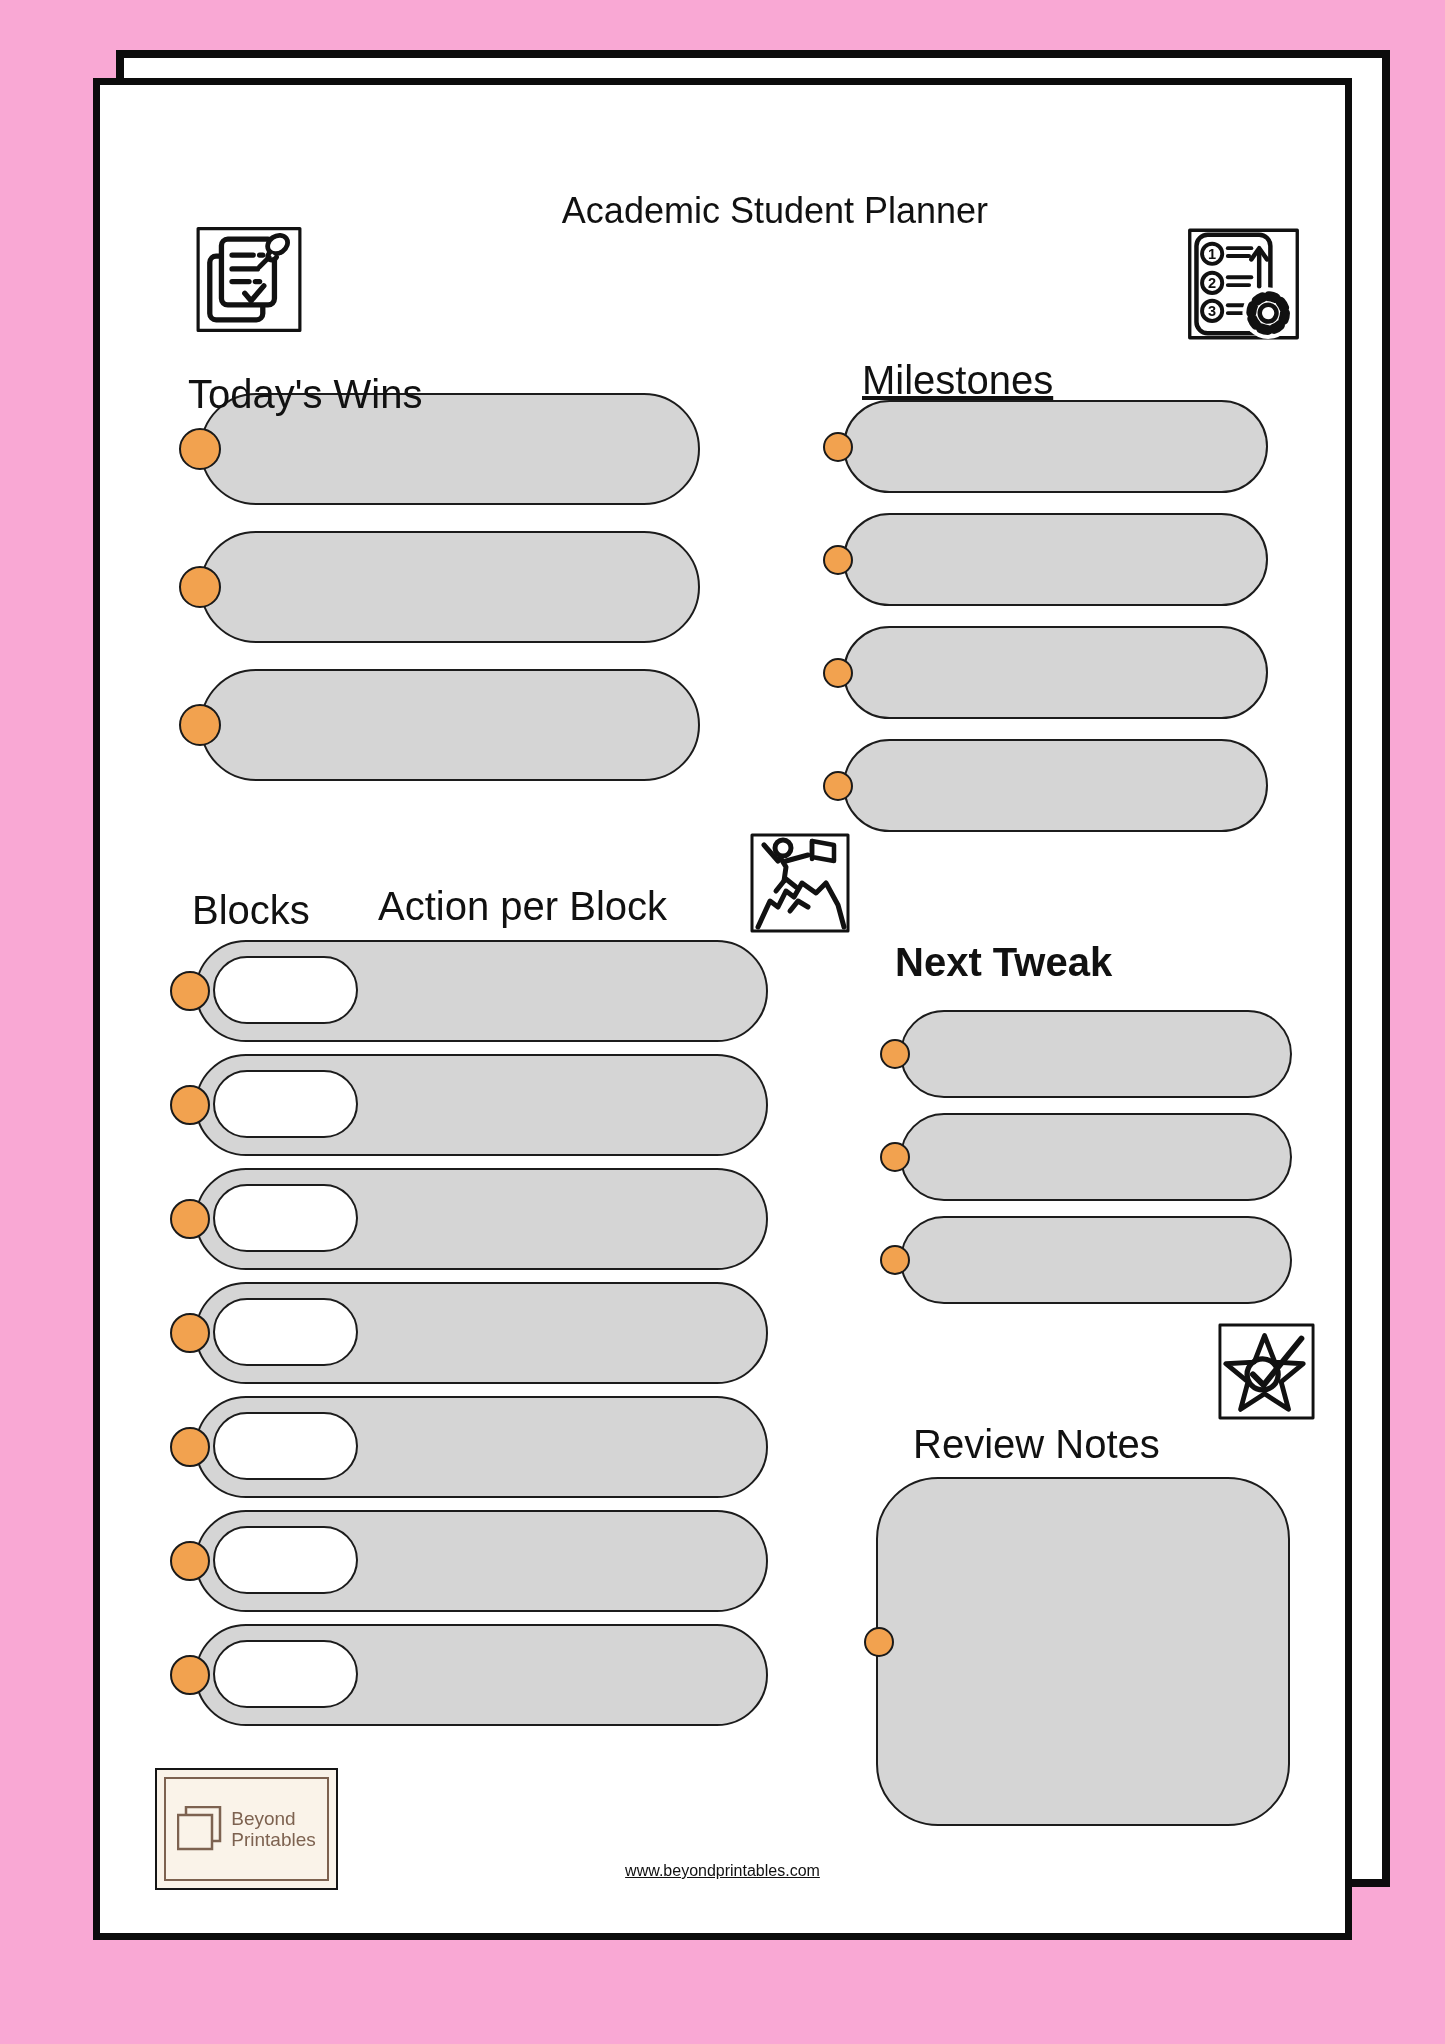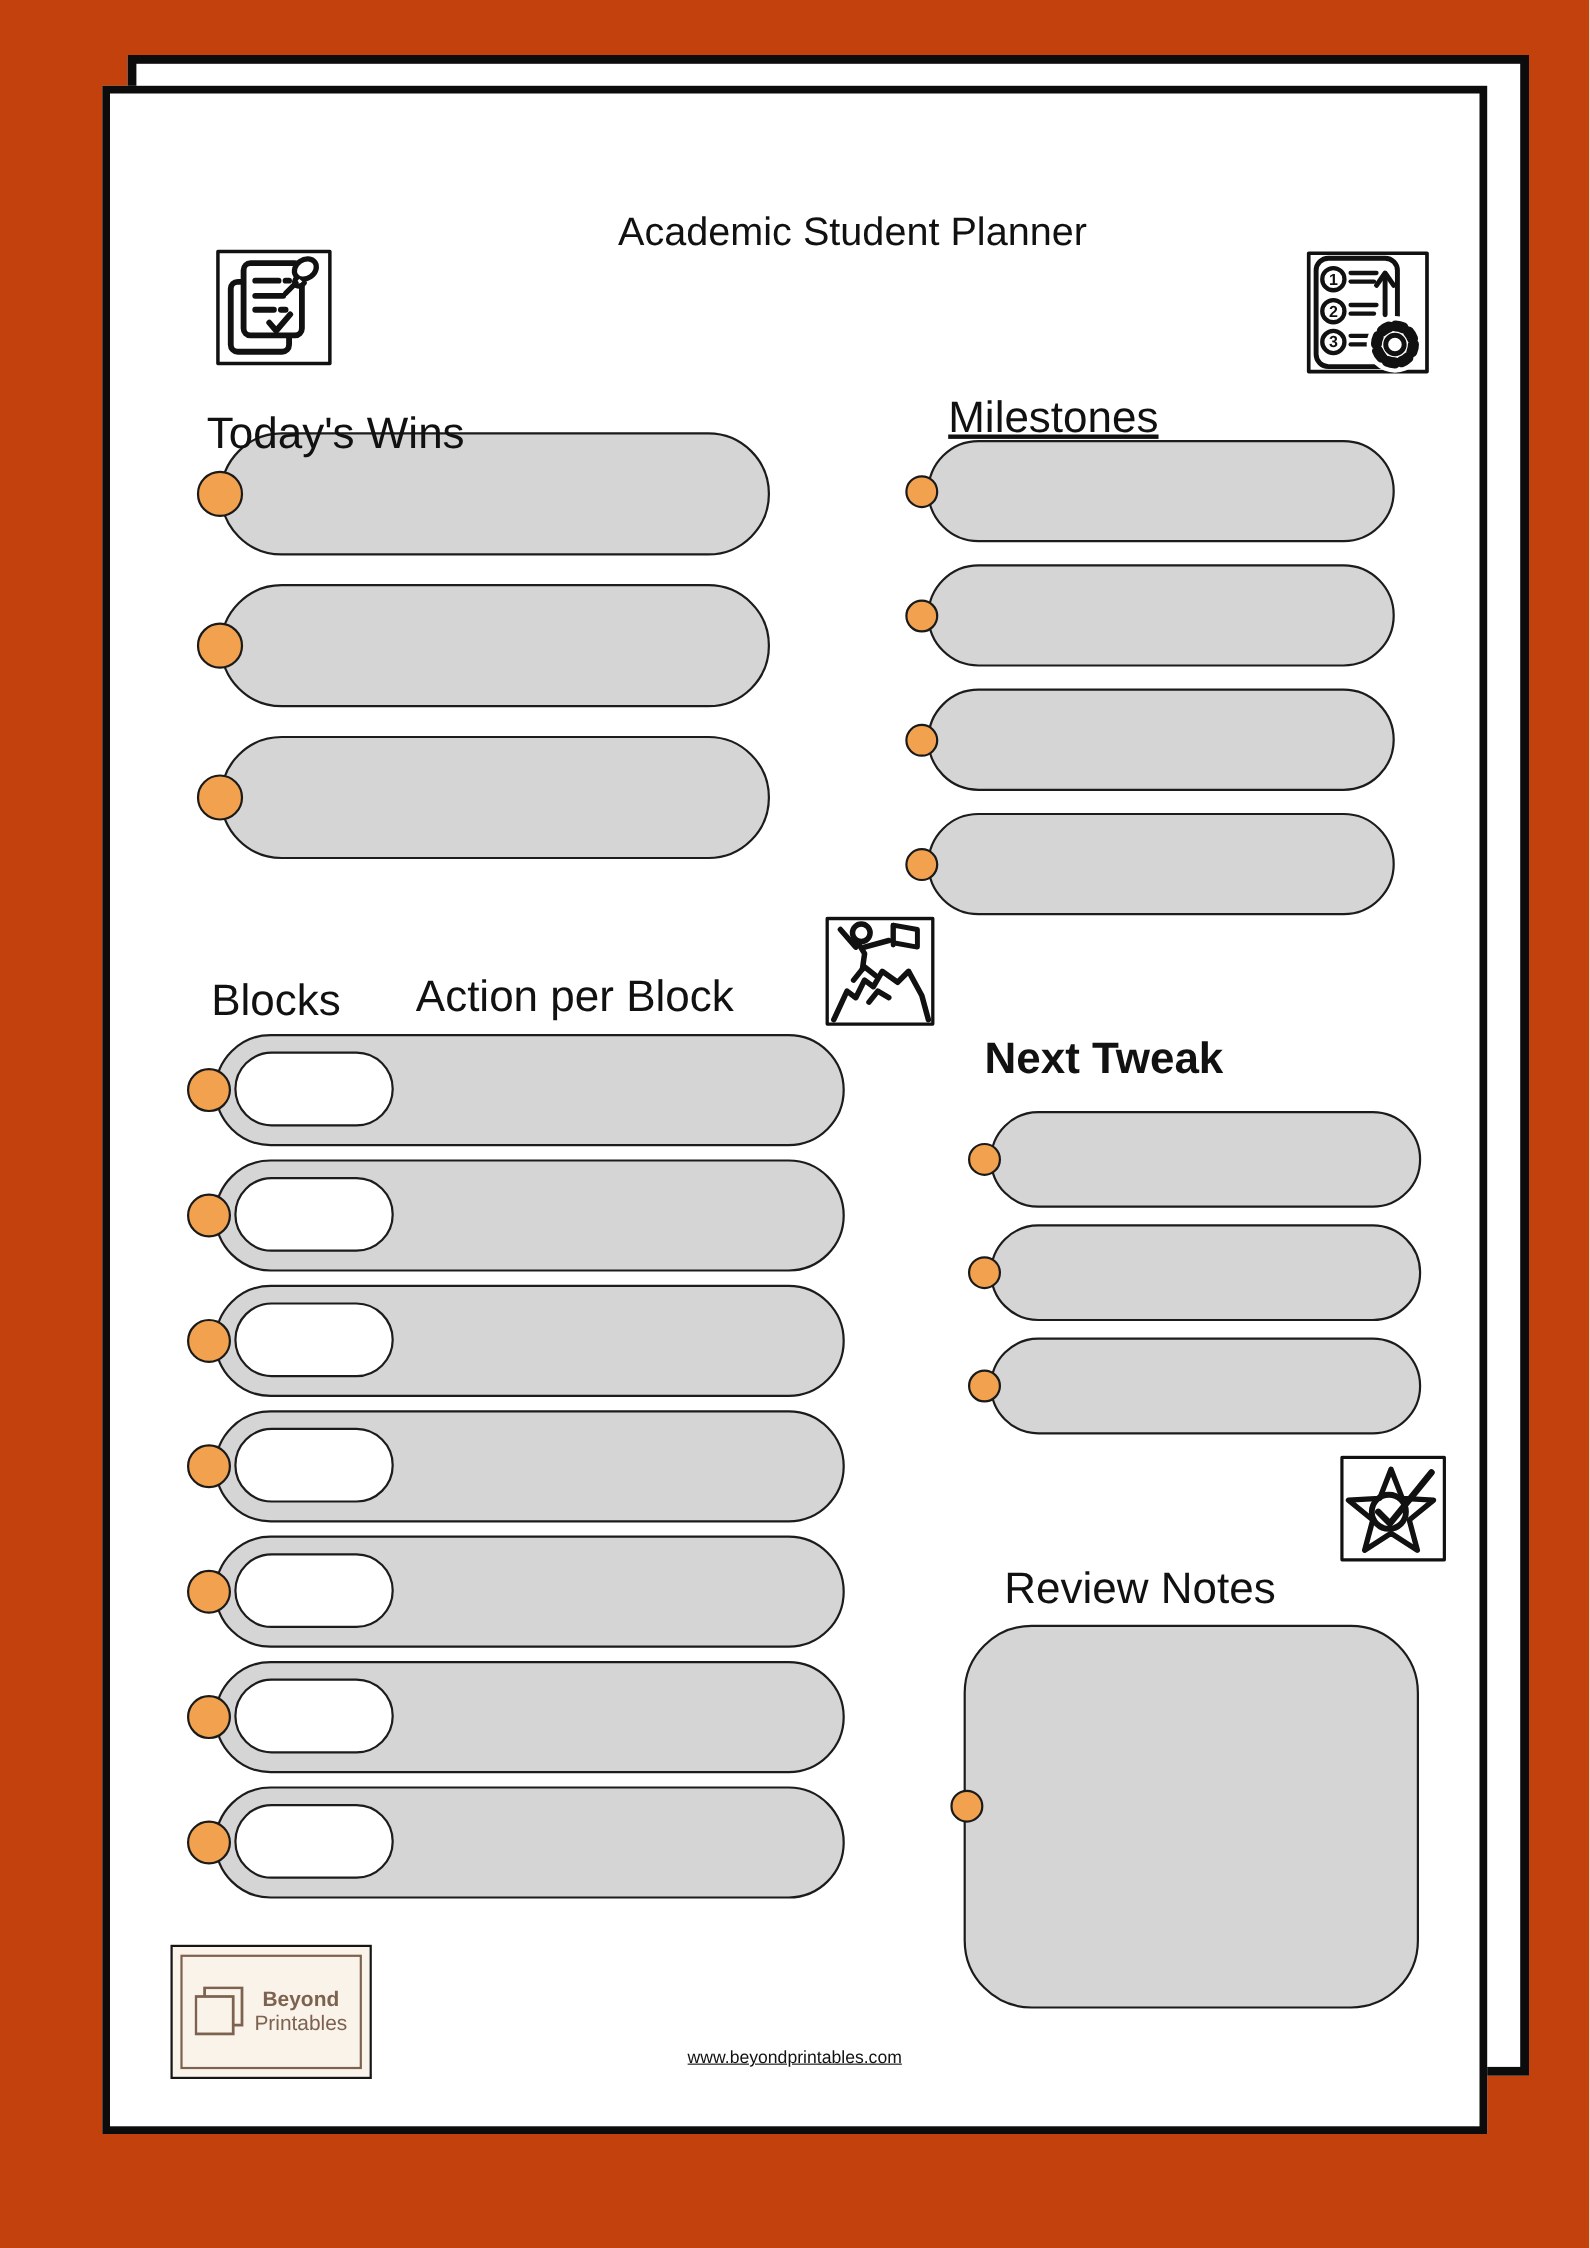--- a/index.html
+++ b/index.html
@@ -7,21 +7,21 @@
     --pill-border:#1c1c1c;
     --dot-fill:#f2a24f;
     --dot-border:#1a1a1a;
     --logo-bg:#faf3e9;
     --logo-brown:#7d6250;
     --ink:#0c0c0c;
   }
   *{margin:0;padding:0;box-sizing:border-box;}
   html,body{background:#ffffff;}
   body{font-family:"Liberation Sans", sans-serif;color:#111;}
-  .canvas{position:relative;width:1445px;height:2044px;background:#c2410c;overflow:hidden;}
+  .canvas{position:relative;width:1445px;height:2044px;background:#f9a8d4;overflow:hidden;}
 
   
   .back-sheet{position:absolute;left:116px;top:50px;width:1274px;height:1837px;
     border:8px solid var(--ink);background:#ffffff;z-index:0;}
   .main-sheet{position:absolute;left:93px;top:78px;width:1259px;height:1862px;
     border:7px solid var(--ink);background:#ffffff;z-index:1;}
 
   .layer{position:absolute;inset:0;z-index:2;}
 
   .title{position:absolute;left:520px;top:190px;width:510px;text-align:center;
@@ -71,21 +71,21 @@
   .icon{position:absolute;}
   .icon svg{width:100%;height:100%;display:block;}
 
   
   .logo{position:absolute;left:155px;top:1768px;width:183px;height:122px;
     background:var(--logo-bg);border:2px solid #151515;padding:7px;}
   .logo-inner{width:100%;height:100%;border:2px solid var(--logo-brown);
     display:flex;align-items:center;justify-content:center;gap:8px;}
   .logo-mark{width:46px;height:46px;flex:0 0 auto;}
   .logo-text{color:var(--logo-brown);font-size:19px;line-height:1.12;}
-  .logo-text .l1{font-weight:bold;text-align:center;}
+  .logo-text .l1{font-weight:normal;}
 
   .footer-url{position:absolute;left:450px;top:1862px;width:545px;text-align:center;
     font-size:16px;color:#111;text-decoration:underline;}
 </style>
 </head>
 <body>
 
 <div class="canvas">
 
   <div class="back-sheet"></div>

